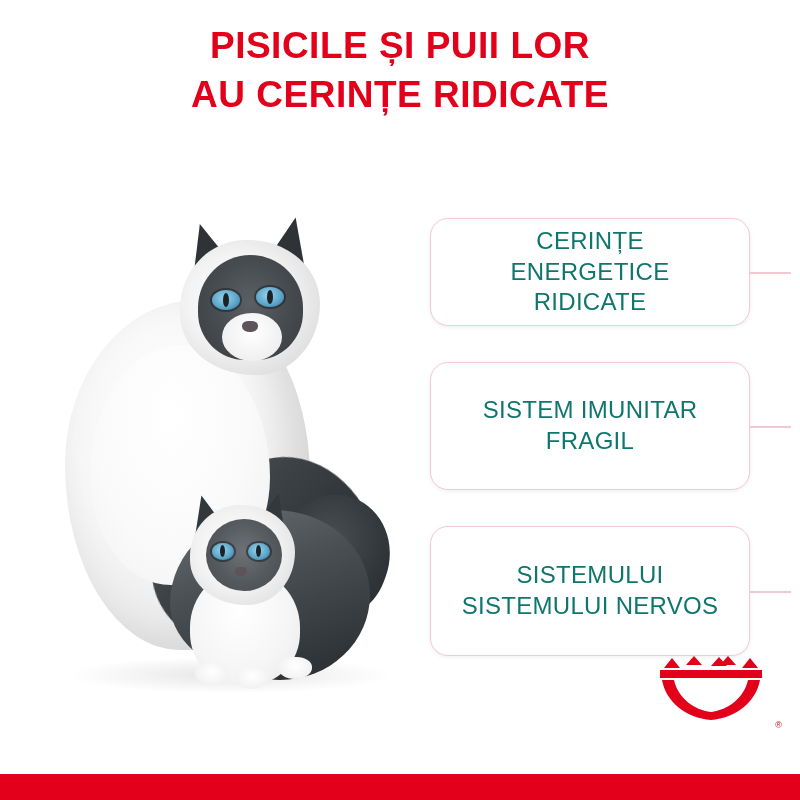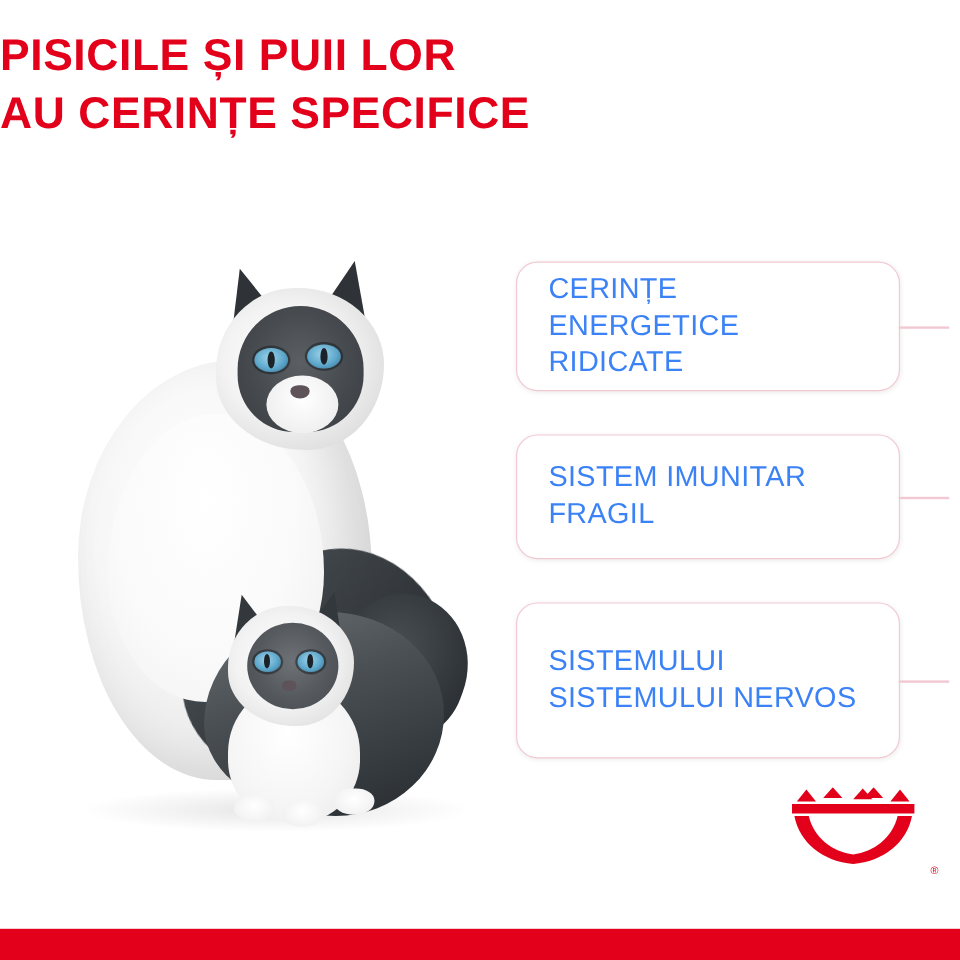--- a/index.html
+++ b/index.html
@@ -17,20 +17,21 @@
     background: #ffffff;
     overflow: hidden;
   }
 
   
   .headline {
     position: absolute;
     top: 22px;
     left: 0;
     width: 800px;
+    text-align: center;
     color: #e2001a;
     font-weight: bold;
     font-size: 37px;
     line-height: 1.32;
     letter-spacing: 0.5px;
   }
   .headline .line {
     display: block;
     white-space: nowrap;
   }
@@ -255,37 +256,38 @@
     margin-bottom: 36px;
     padding: 20px 26px;
     min-height: 72px;
     display: flex;
     align-items: center;
     justify-content: center;
     box-sizing: border-box;
     width: 320px;
   }
   .callout-text {
-    color: #3b82f6;
+    color: #0f766e;
     font-size: 24px;
     font-weight: 500;
     line-height: 1.28;
+    text-align: center;
     letter-spacing: 0.3px;
   }
   .callout::after {
     content: "";
     position: absolute;
     right: -42px;
     top: 50%;
     width: 42px;
     height: 2px;
     background: #f2c9d2;
   }
   .callout-1 { height: 108px; }
-  .callout-2 { height: 104px; }
+  .callout-2 { height: 128px; }
   .callout-3 { height: 130px; }
 
   
   .crest {
     position: absolute;
     right: 34px;
     bottom: 78px;
     width: 110px;
     height: 66px;
   }
@@ -308,21 +310,21 @@
     background: #e2001a;
   }
 </style>
 </head>
 <body>
 
 <div class="canvas">
 
   <div class="headline">
     <span class="line">PISICILE ȘI PUII LOR</span>
-    <span class="line">AU CERINȚE SPECIFICE</span>
+    <span class="line">AU CERINȚE RIDICATE</span>
   </div>
 
   <div class="photo">
     <div class="shadow-floor"></div>
 
     <div class="cat-big-body"></div>
     <div class="cat-big-tail"></div>
     <div class="cat-big-tail-tip"></div>
     <div class="cat-big-chest"></div>
     <div class="ear ear-l"></div>

